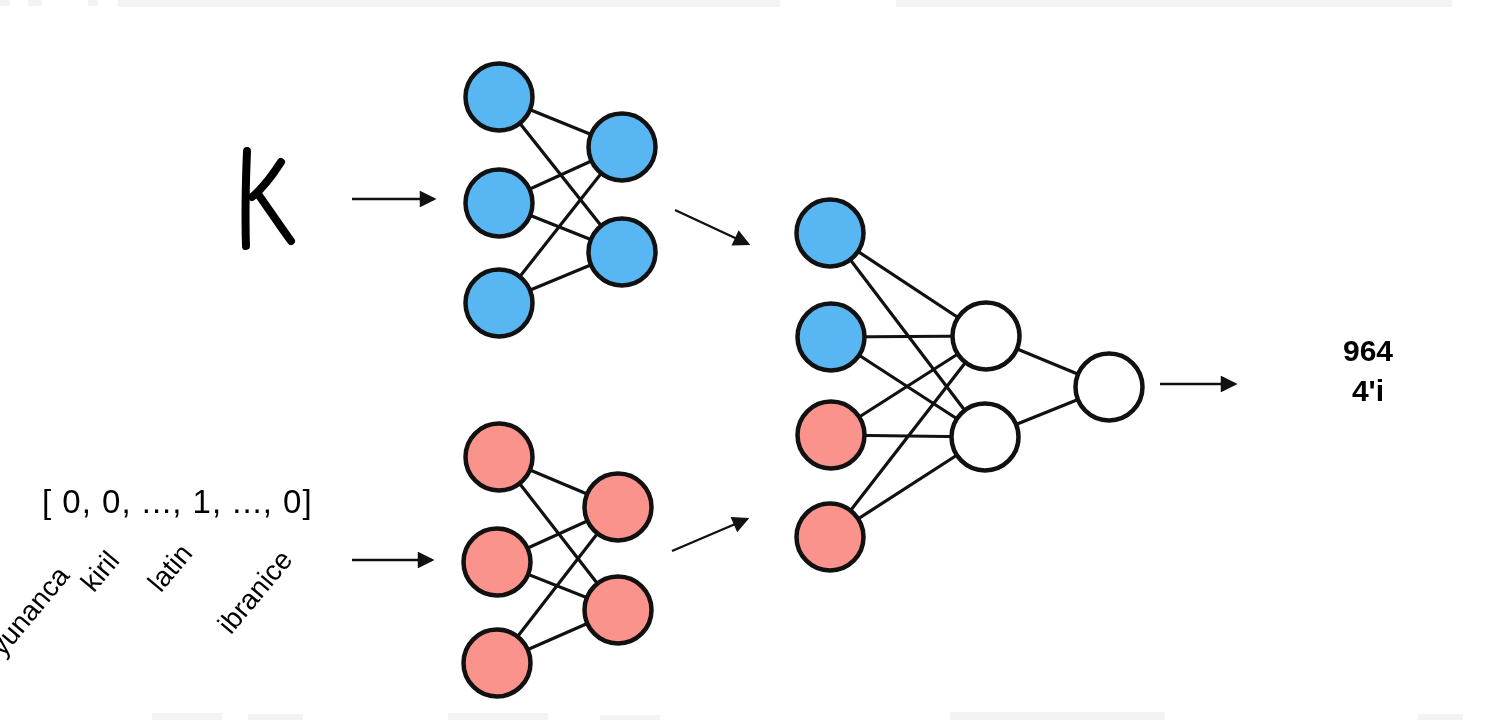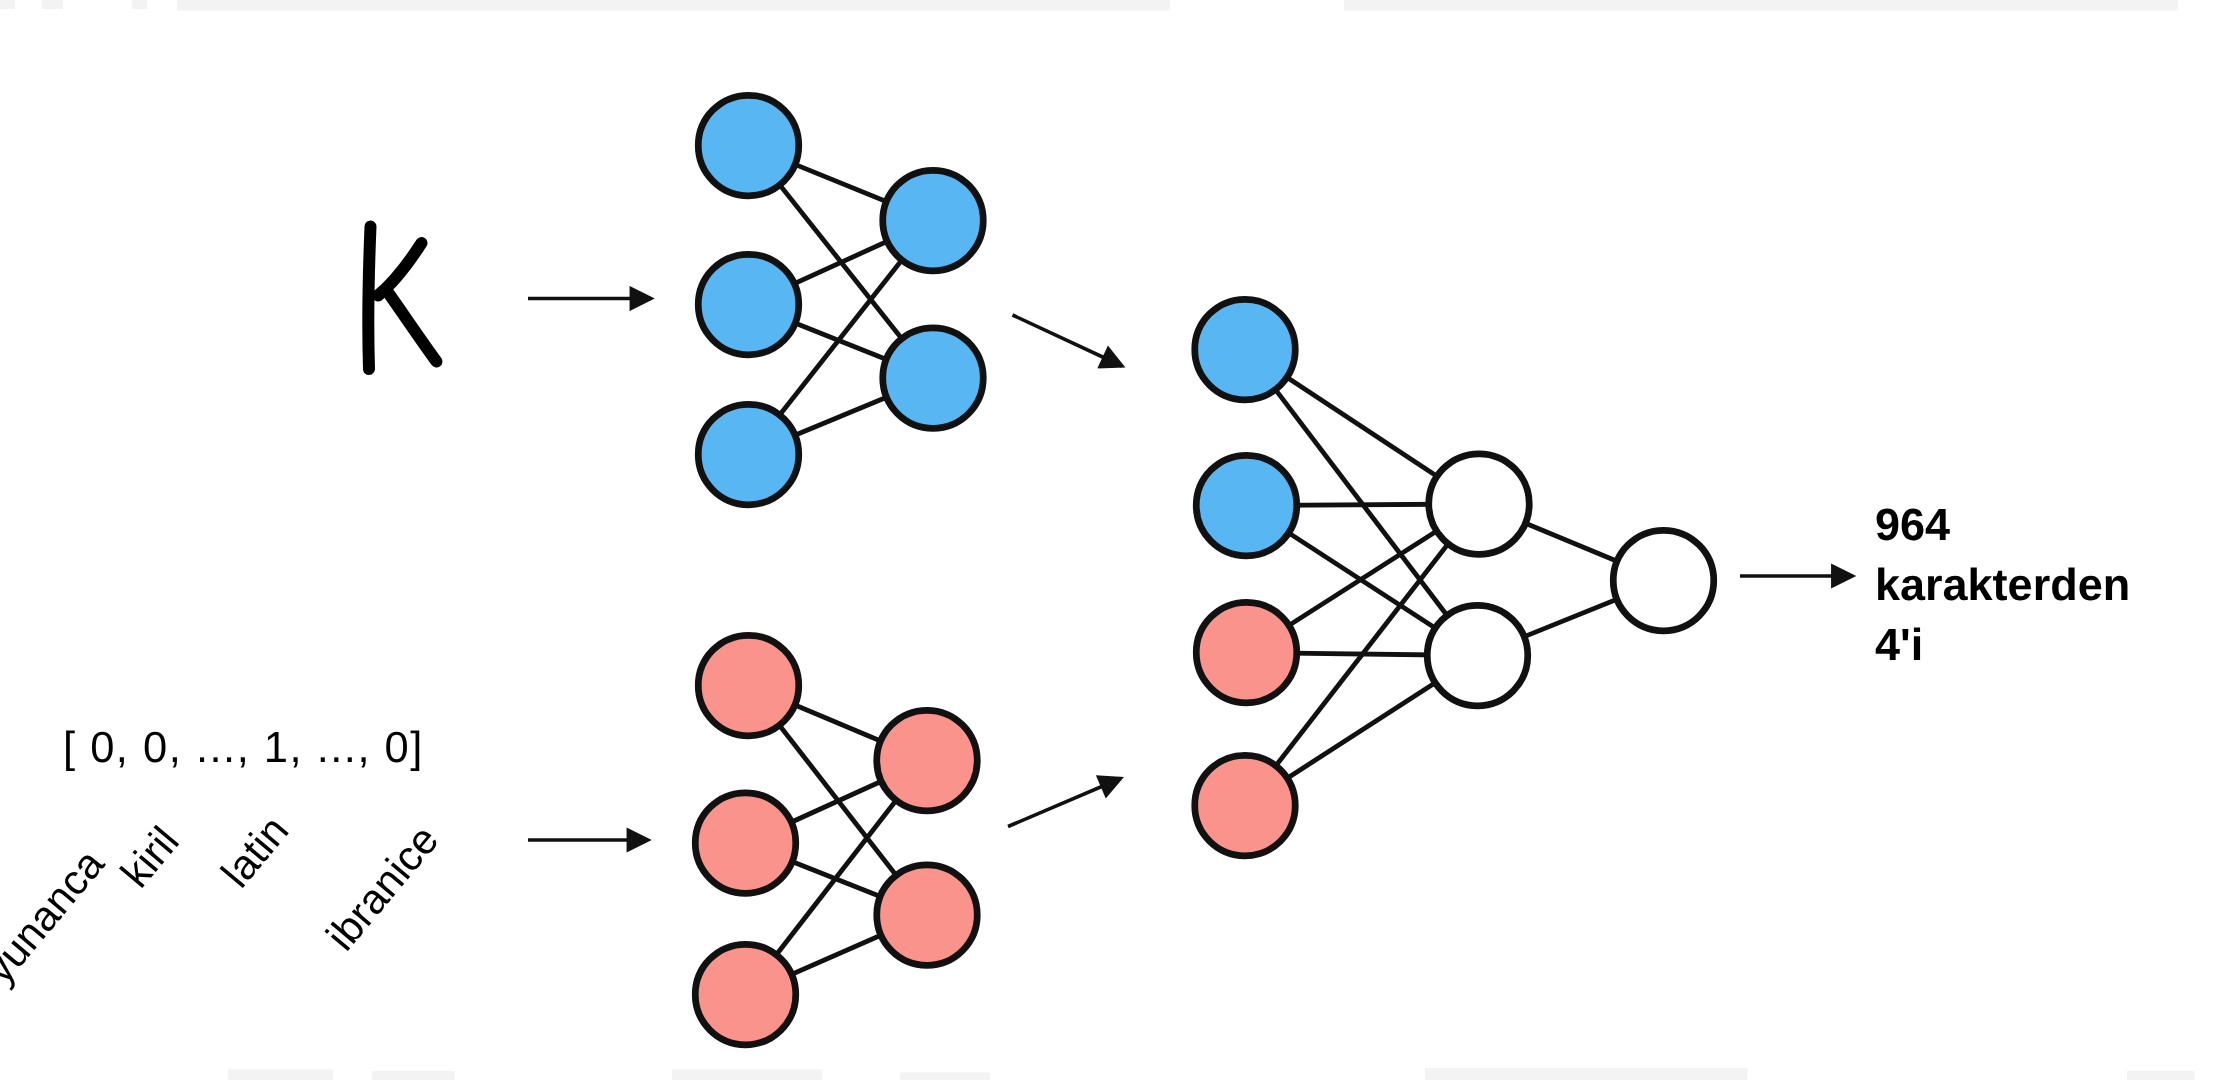--- a/index.html
+++ b/index.html
@@ -7,33 +7,33 @@
     width: 1488px; height: 720px;
     background: #ffffff;
     overflow: hidden;
     font-family: "Liberation Sans", sans-serif;
     color: #000;
   }
   .stage { position: relative; width: 1488px; height: 720px; }
   svg { position: absolute; left: 0; top: 0; }
   .vector-label {
     position: absolute; left: 42px; top: 483px;
-    font-size: 29px; letter-spacing: 1px; white-space: nowrap;
+    font-size: 33px; letter-spacing: 1px; white-space: nowrap;
   }
   .tick {
     position: absolute; font-size: 28px; height: 32px; line-height: 32px;
     white-space: nowrap; transform-origin: 0 100%; transform: rotate(-50deg);
   }
   .tick.t-yunanca  { left: 8px;   top: 630px; }
   .tick.t-kiril    { left: 99px;  top: 566px; }
   .tick.t-latin    { left: 166px; top: 566px; }
   .tick.t-ibranice { left: 236px; top: 608px; }
   .output-label {
     position: absolute; left: 1250px; top: 331px; width: 236px;
-    font-size: 30px; font-weight: bold; line-height: 40px; text-align: left;
+    font-size: 30px; font-weight: bold; line-height: 40px; text-align: center;
   }
   .k path { fill: none; stroke-width: 8; stroke-linecap: round; stroke-linejoin: round; }
   .arrow line { fill: none; }
 </style>
 </head>
 <body>
 
 <div class="stage">
 
   <svg id="net-svg" width="1488" height="720" viewBox="0 0 1488 720">
@@ -128,17 +128,16 @@
 
   <div class="vector-label">[ 0, 0, ..., 1, ..., 0]</div>
 
   <div class="tick t-yunanca">yunanca</div>
   <div class="tick t-kiril">kiril</div>
   <div class="tick t-latin">latin</div>
   <div class="tick t-ibranice">ibranice</div>
 
   <div class="output-label">
     <div>964</div>
-    <div>karakterden</div>
     <div>4'i</div>
   </div>
 
 </div>
 
 </body></html>

